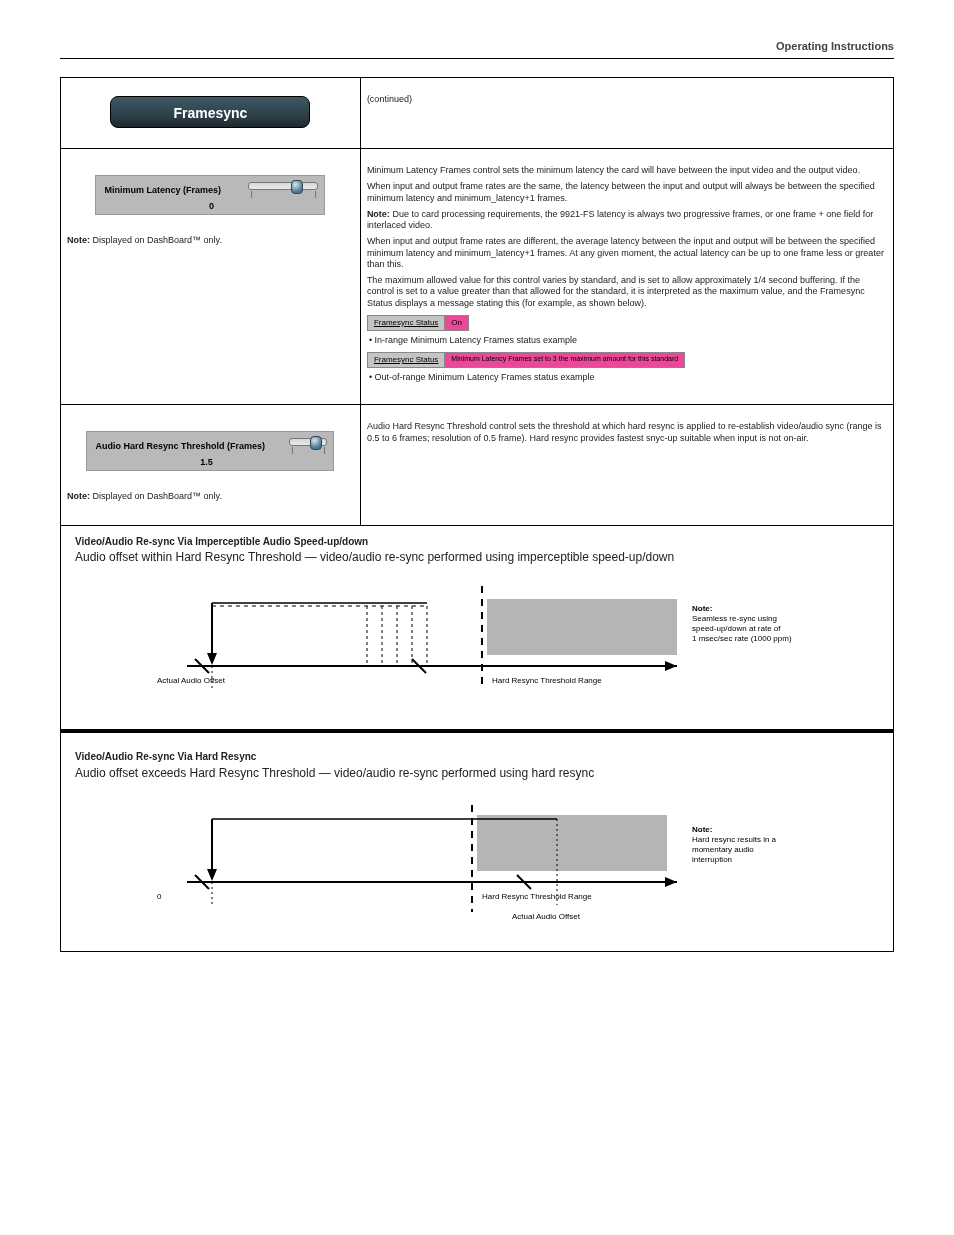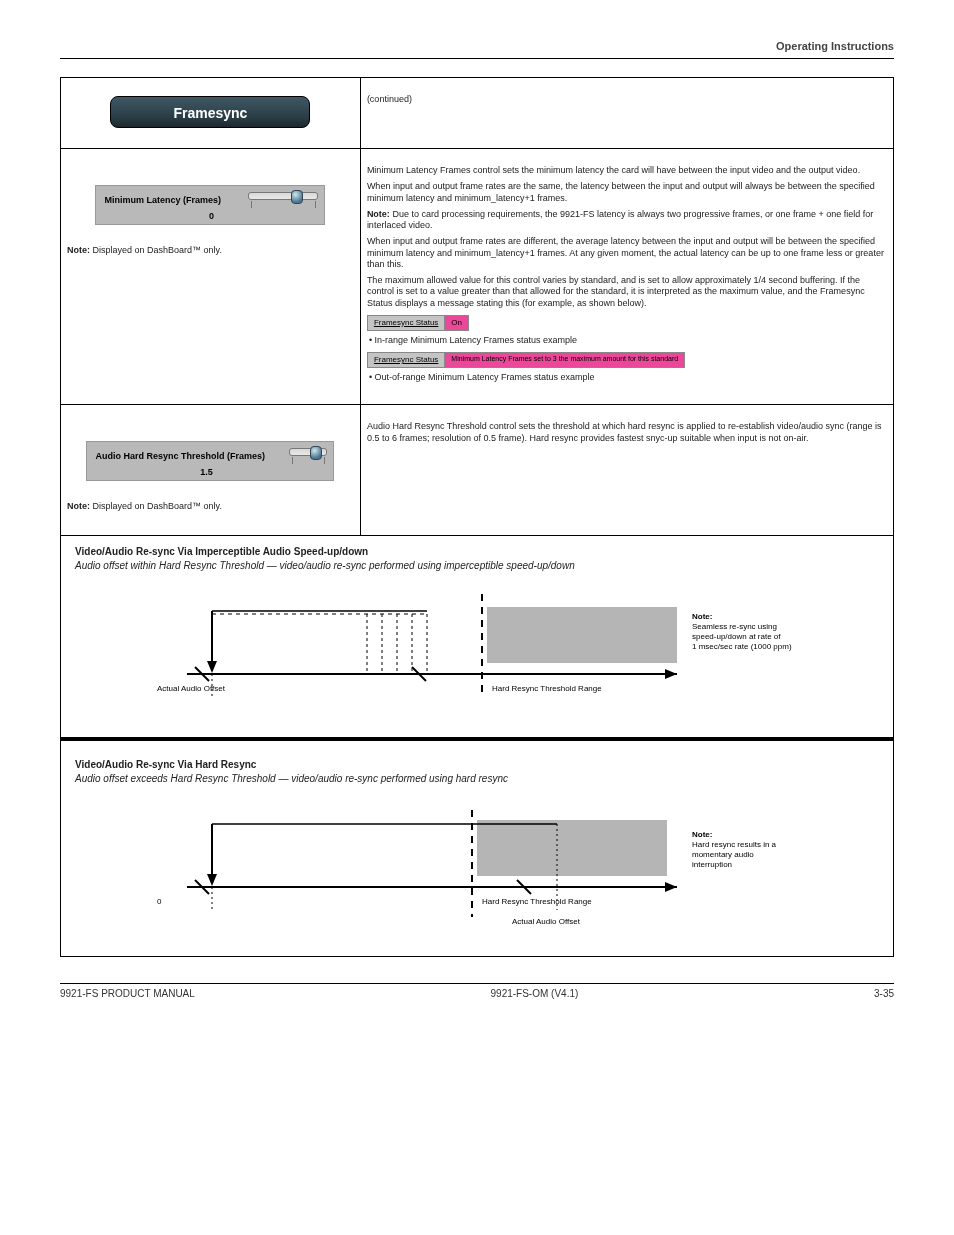--- a/index.html
+++ b/index.html
@@ -59,21 +59,21 @@
     color: #fff;
     font-weight: bold;
     font-size: 14px;
     background: linear-gradient(#3f5864, #2a3c45 70%, #1c272e);
     border: 1px solid #000;
     border-radius: 8px;
   }
 
   
   .slider-panel {
-    margin: 20px auto;
+    margin: 10px auto;
     background: #b9b9b9;
     border: 1px solid #999;
     width: 230px;
     padding: 6px 6px 2px 8px;
   }
   .slider-panel .row1 {
     display: flex;
     align-items: center;
     justify-content: space-between;
   }
@@ -142,21 +142,21 @@
   .status-strip .val.long {
     font-size: 7px;
     white-space: nowrap;
     overflow: hidden;
   }
 
   
   .diagram-cell { padding: 10px 14px 14px 14px !important; }
   .diag-wrap { width: 100%; }
   .diag-title { font-weight: bold; font-size: 10px; margin-bottom: 2px; }
-  .diag-sub { font-size: 10px; margin-bottom: 6px; font-style: italic; }
+  .diag-sub { font-size: 12px; margin-bottom: 6px; }
   .diag-svg { display: block; margin: 0 auto; }
   .thick-rule { height: 4px; background: #000; margin: 18px -14px 18px -14px; }
 
   .footer {
     margin-top: 26px;
   }
   .footer hr { border:none; border-top:1px solid #000; margin:0 0 4px 0;}
   .footer .line { display:flex; justify-content:space-between; font-size:10px; color:#333;}
 </style>
 </head>
@@ -319,21 +319,13 @@
             <text x="365" y="112" font-size="8">Hard Resync Threshold Range</text>
             <text x="575" y="45" font-size="8"><tspan font-weight="bold">Note:</tspan></text>
             <text x="575" y="55" font-size="8"><tspan x="575" dy="0">Hard resync results in a</tspan><tspan x="575" dy="10">momentary audio</tspan><tspan x="575" dy="10">interruption</tspan></text>
           </svg>
         </div>
       </td>
     </tr>
   </tbody>
     </table>
 
-  <div class="footer">
-    <hr>
-    <div class="line">
-      <span>9921-FS PRODUCT MANUAL</span>
-      <span>9921-FS-OM (V4.1)</span>
-      <span>3-35</span>
-    </div>
-  </div>
 </div>
 
 </body></html>

